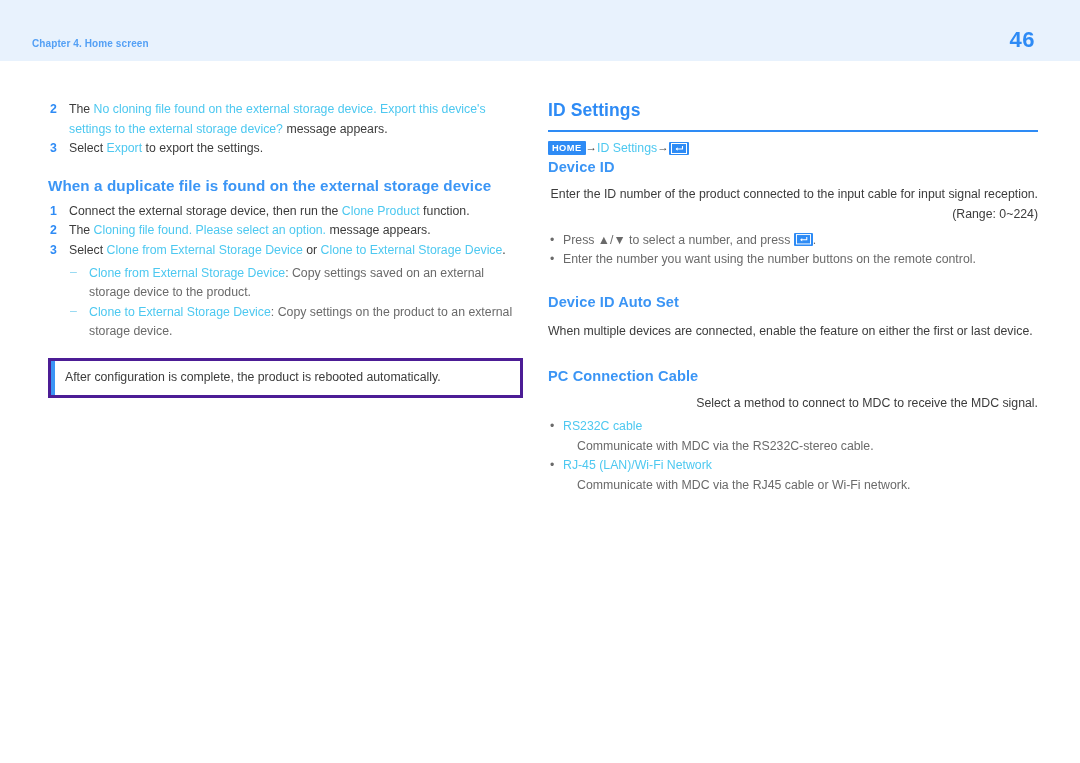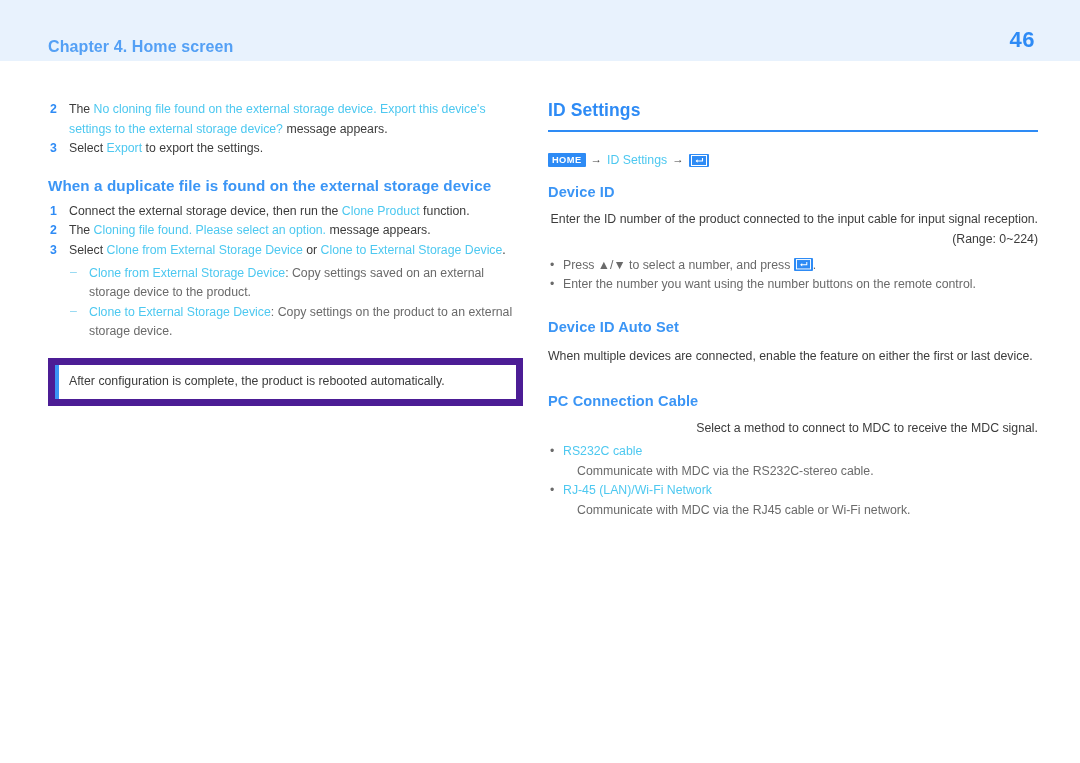--- a/index.html
+++ b/index.html
@@ -27,23 +27,23 @@
   .header-band {
     position: absolute;
     left: 0;
     top: 0;
     width: 1080px;
     height: 61px;
     background: #e8f2fd;
   }
   .chapter-label {
     position: absolute;
-    left: 48px;
+    left: 32px;
     top: 38px;
-    font-size: 16px;
+    font-size: 10px;
     font-weight: bold;
     color: #54a0f5;
     letter-spacing: 0.1px;
     white-space: nowrap;
   }
   .page-number {
     position: absolute;
     right: 45px;
     top: 27px;
     font-size: 22px;
@@ -170,23 +170,22 @@
     height: 2px;
     background: #2e8bf5;
     width: 100%;
     margin-top: 9px;
   }
 
   
   .breadcrumb {
     display: flex;
     align-items: center;
-    gap: 5px;
-    font-size: 12.3px;
-    margin-top: 21px;
+    font-size: 12.3px;
+    margin-top: 9px;
     white-space: nowrap;
   }
   .crumb-badge {
     display: inline-block;
     background: #2e8bf5;
     color: #ffffff;
     font-size: 9.3px;
     font-weight: bold;
     letter-spacing: 0.4px;
     padding: 2px 4px 2px 4px;
@@ -228,21 +227,21 @@
   .p-body {
     font-size: 12.3px;
     line-height: 19.8px;
     color: #3c3c3c;
     margin: 0;
   }
 
   
   .note-box {
     position: relative;
-    border: 7px solid #4c1d95;
+    border: 3px solid #4c1d95;
     background: #ffffff;
     box-sizing: border-box;
     padding: 8px 12px 9px 14px;
     width: 475px;
   }
   .note-bar {
     position: absolute;
     left: 0;
     top: 0;
     bottom: 0;
@@ -256,21 +255,21 @@
   }
 
   
   .mt-3  { margin-top: 3px; }
   .mt-6  { margin-top: 6px; }
   .mt-8  { margin-top: 8px; }
   .mt-10 { margin-top: 10px; text-align: right; }
   .mt-12 { margin-top: 12px; }
   .mt-16 { margin-top: 16px; }
   .mt-18 { margin-top: 18px; }
-  .mt-20 { margin-top: 17px; }
+  .mt-20 { margin-top: 4px; }
   .mt-24 { margin-top: 24px; }
   .mt-26 { margin-top: 26px; }
 </style>
 </head>
 <body>
 
 <div class="page">
 
   <div class="header-band"></div>
   <div class="chapter-label">Chapter 4. Home screen</div>

